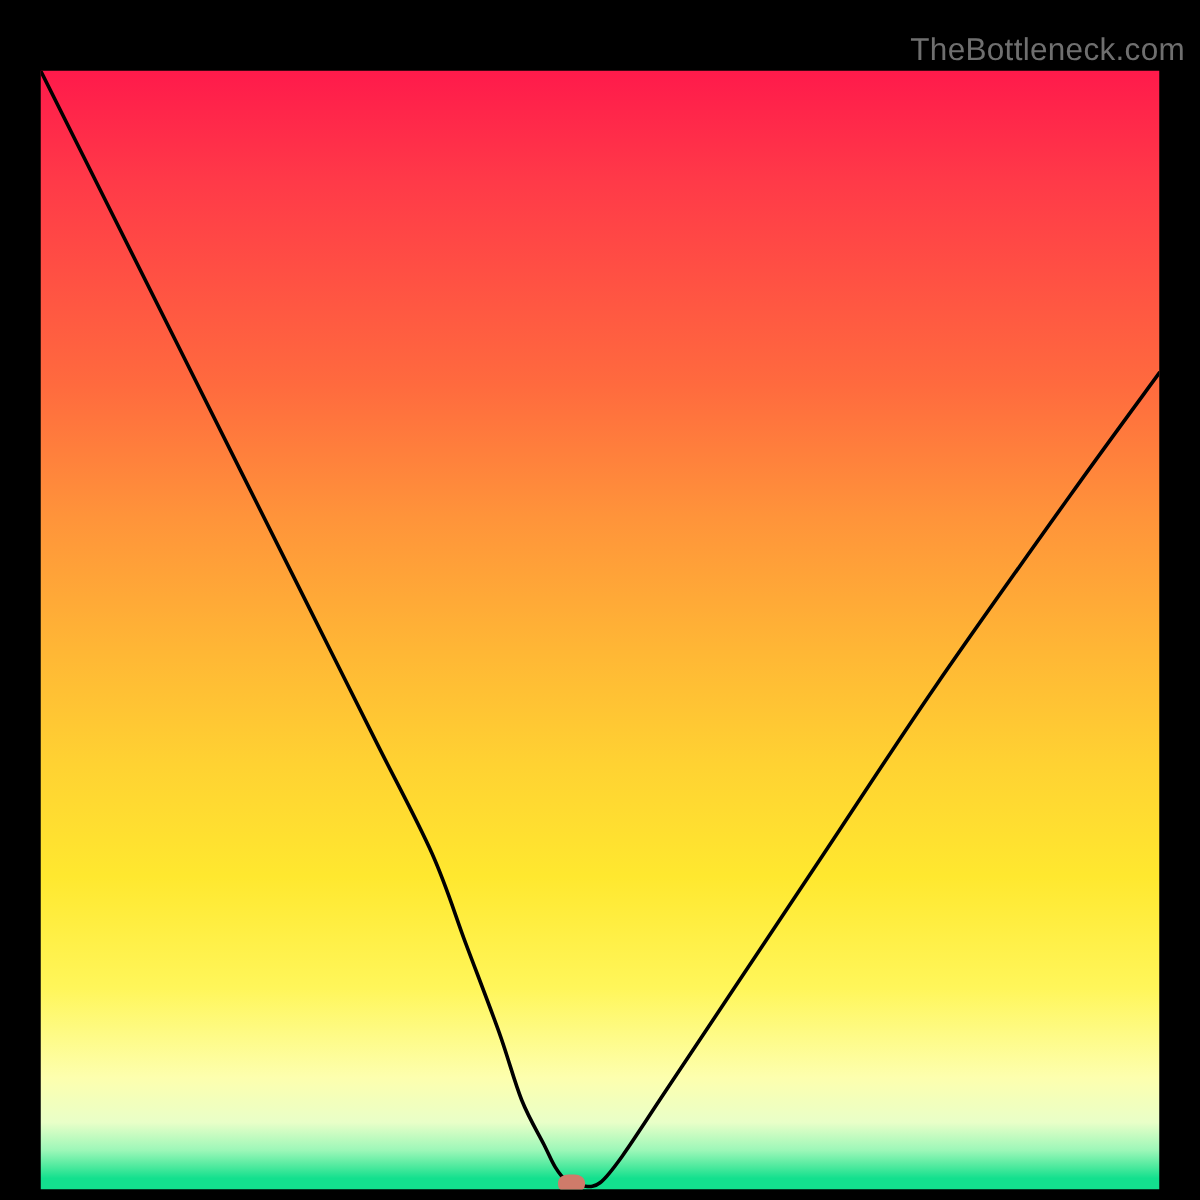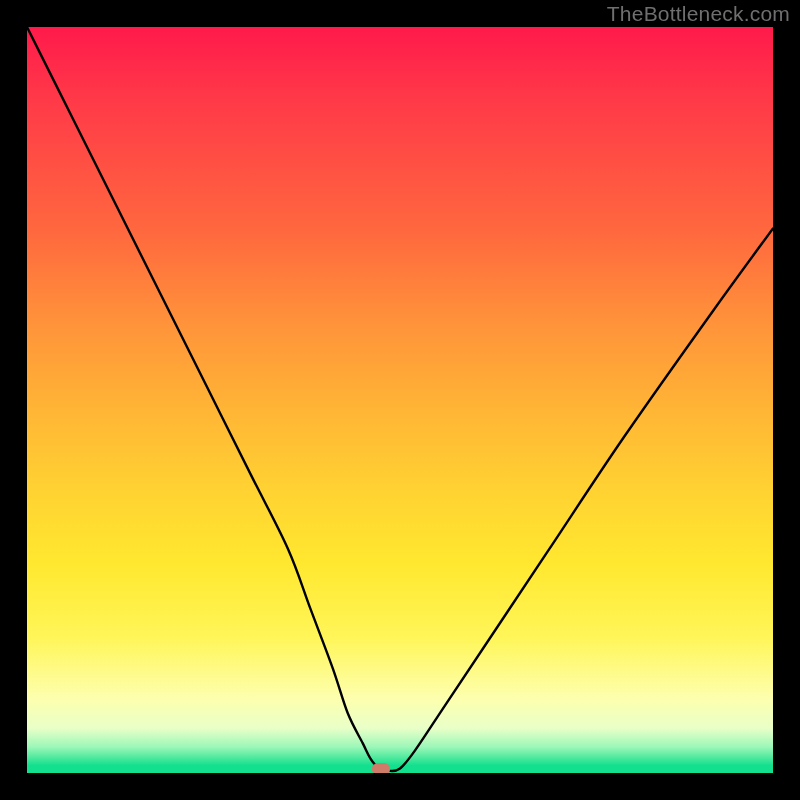--- a/index.html
+++ b/index.html
@@ -8,20 +8,21 @@
     width: 800px;
     height: 800px;
     background: #000;
     overflow: hidden;
     font-family: Arial, Helvetica, sans-serif;
   }
   .frame {
     position: absolute;
     inset: 0;
     background: #000;
+    margin-top: 20px;
   }
   .plot-area {
     position: absolute;
     left: 27px;
     top: 27px;
     width: 746px;
     height: 746px;
     overflow: hidden;
   }
   .gradient {

